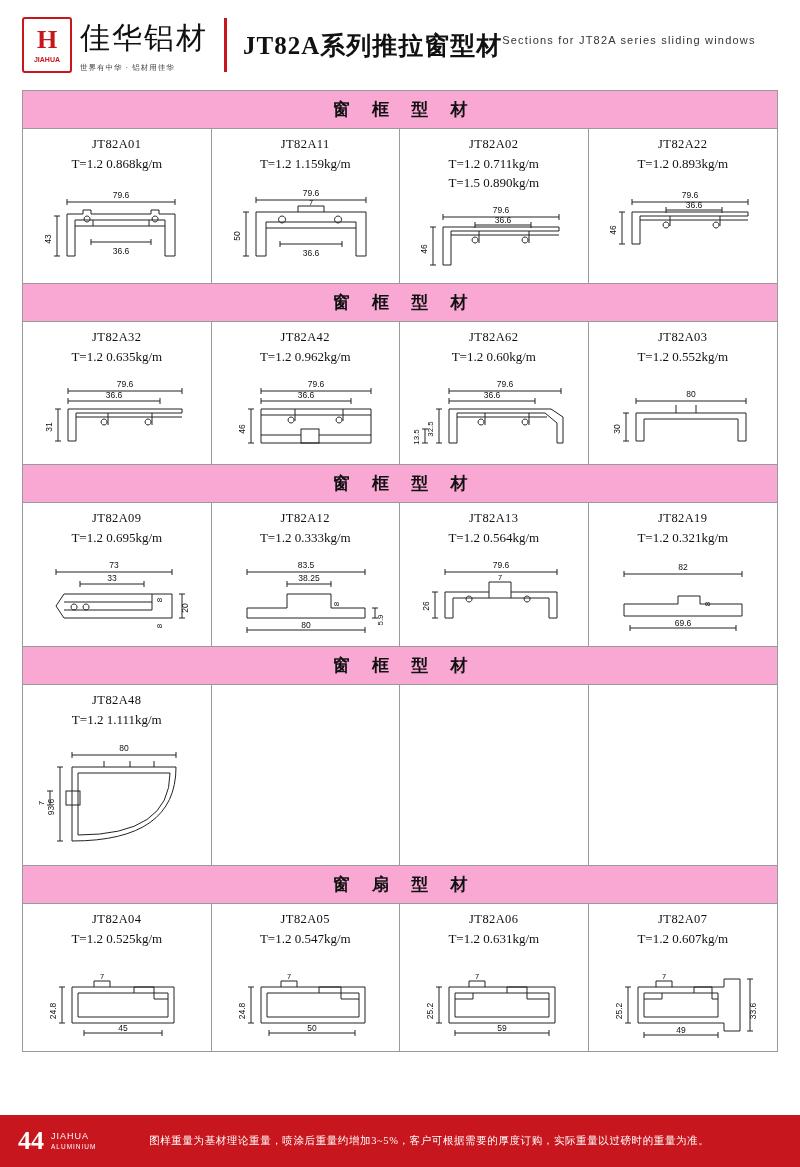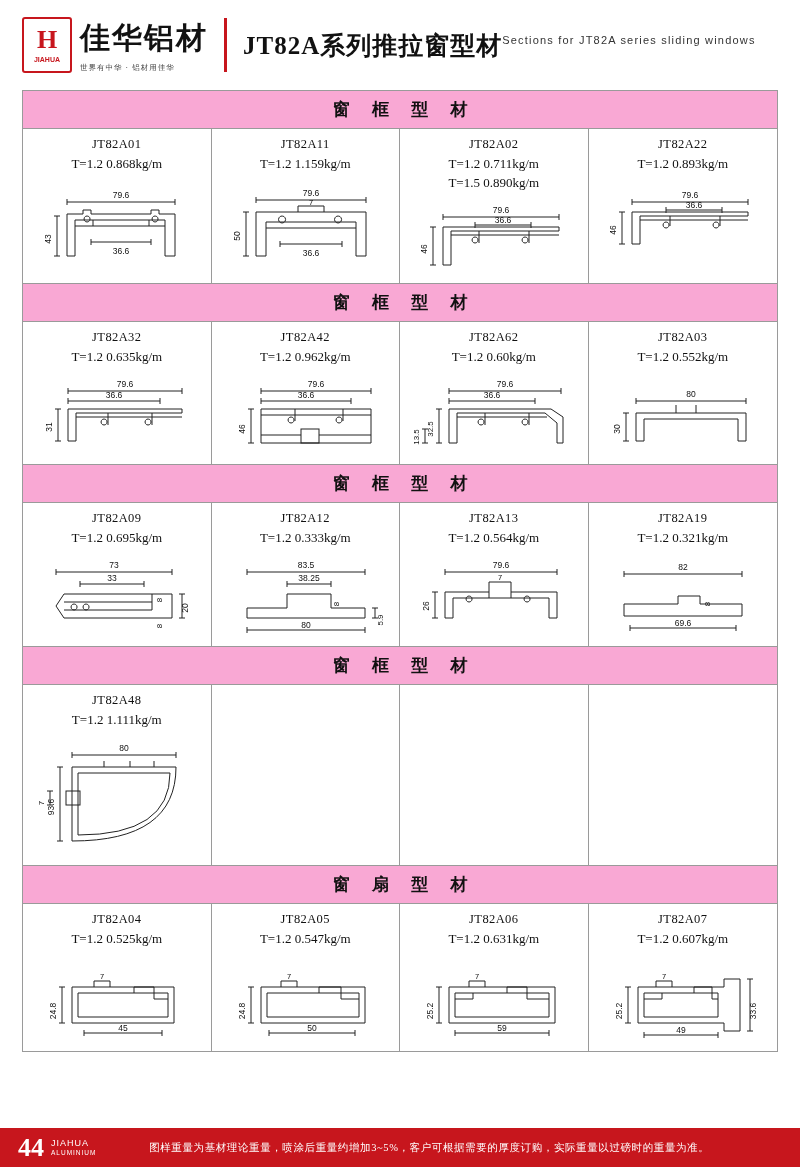--- a/index.html
+++ b/index.html
@@ -27,21 +27,21 @@
     border-radius:3px;
     color:#c7161d;
     font-weight:bold;
     line-height:1;
   }
   .logo-mark .glyph{font-size:26px;font-family:"Liberation Serif",serif;}
   .logo-mark .pin{font-size:7px;margin-top:3px;letter-spacing:0;}
   .logo-cn{
     font-family:"Liberation Serif",serif;
     font-size:30px;
-    font-weight:bold;
+    font-weight:normal;
     color:#111;
     letter-spacing:2px;
   }
   .logo-sub{
     font-size:7.5px;color:#444;letter-spacing:1px;margin-top:4px;
   }
   .logo-text{display:flex;flex-direction:column;justify-content:center;}
   .sep-bar{
     width:3px;height:54px;background:#c7161d;margin:0 16px;
   }
@@ -107,21 +107,21 @@
     justify-content:center;
   }
   .fig svg{display:block;}
   .empty{min-height:142px;}
   .tall{min-height:175px;}
 
   
   .footer{
     position:absolute;
     left:0;bottom:0;
-    width:800px;height:39px;
+    width:800px;height:52px;
     background:#c7161d;
     display:flex;
     align-items:center;
     box-sizing:border-box;
     padding:0 18px;
   }
   .pageno{
     color:#fff;font-size:26px;font-weight:bold;font-family:"Liberation Serif",serif;
     margin-right:7px;
   }

